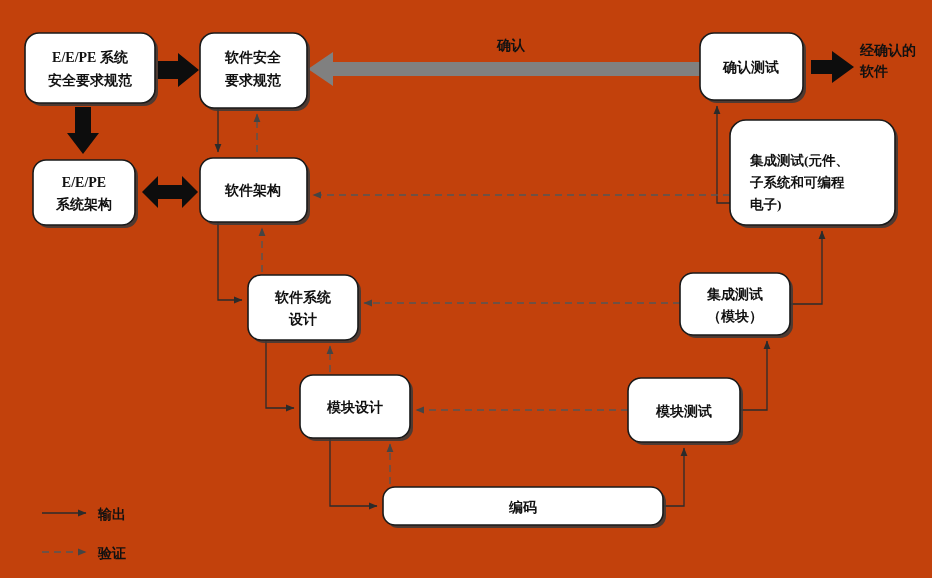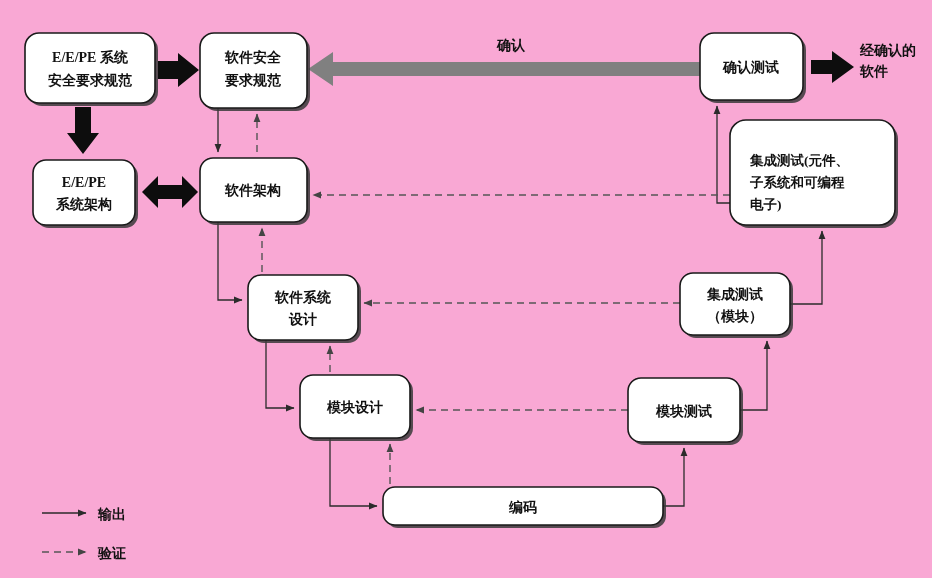--- a/index.html
+++ b/index.html
@@ -4,21 +4,21 @@
 <style>
   html, body {
     margin: 0;
     padding: 0;
     background: #ffffff;
   }
   #diagram-root {
     position: relative;
     width: 932px;
     height: 578px;
-    background: #f9a8d4;
+    background: #c2410c;
     font-family: "Liberation Serif", "DejaVu Serif", serif;
     overflow: hidden;
     text-align: right;
   }
   svg.layer {
     position: absolute;
     top: 0;
     left: 0;
     width: 932px;
     height: 578px;

